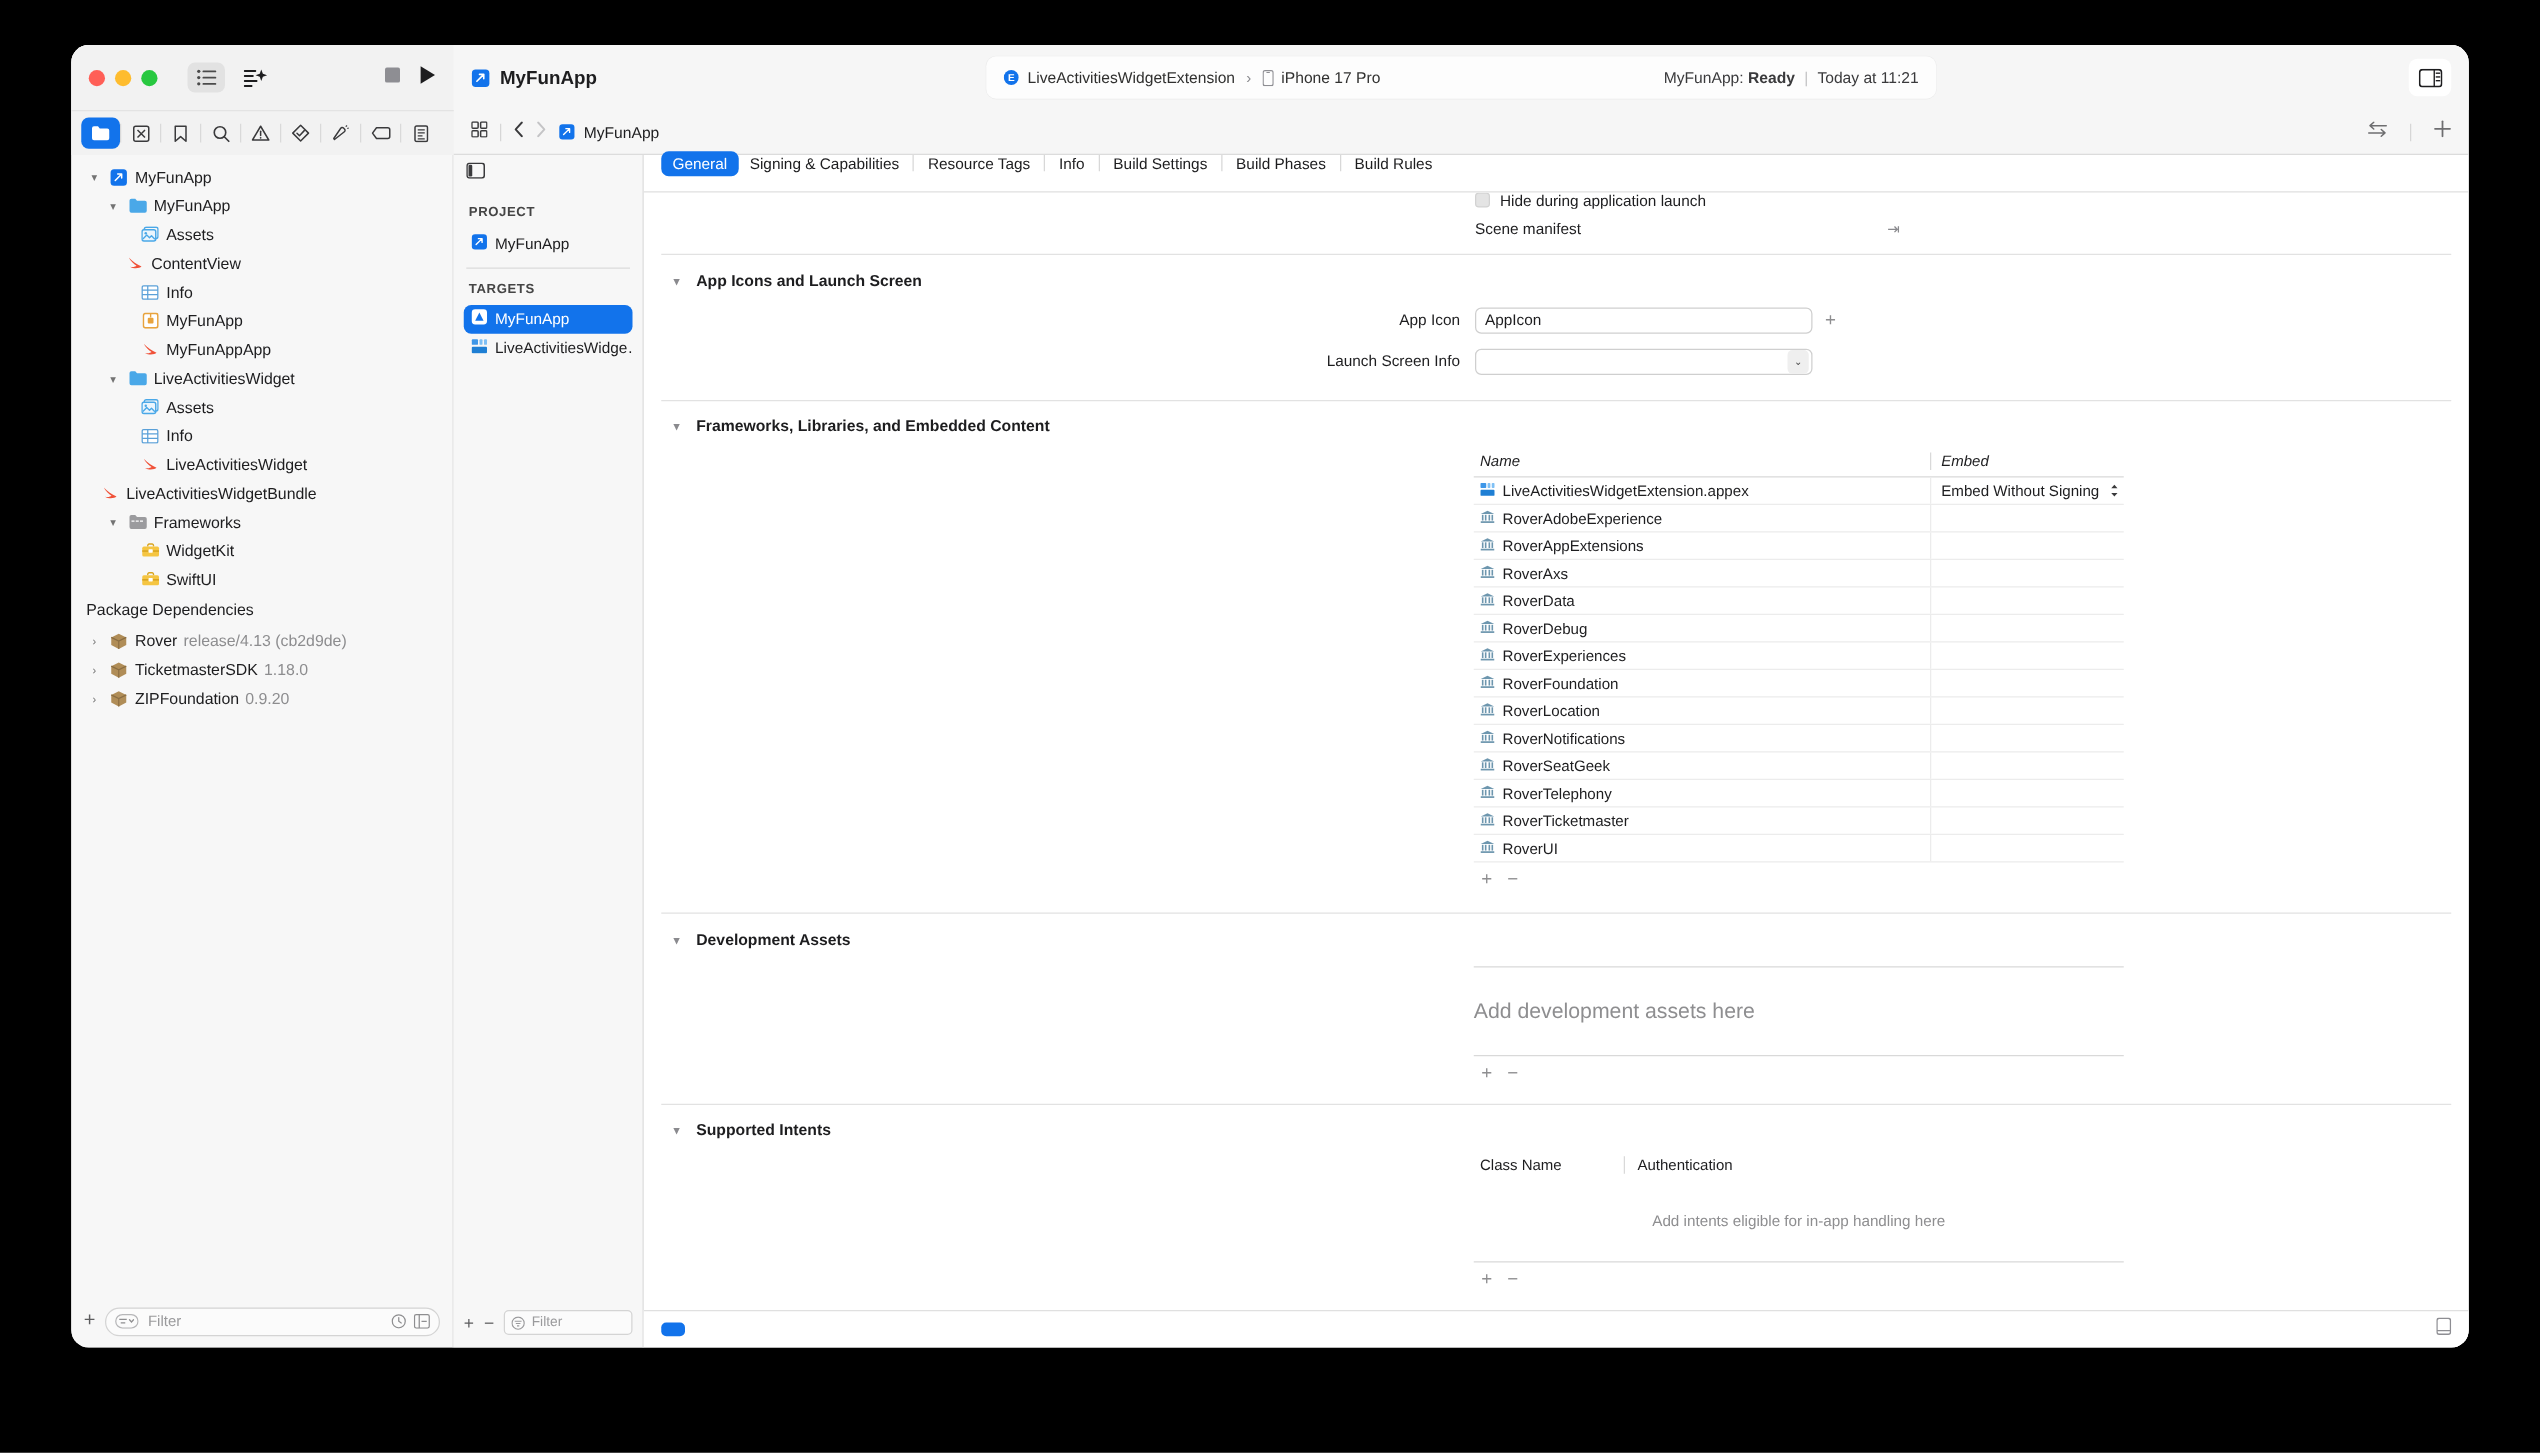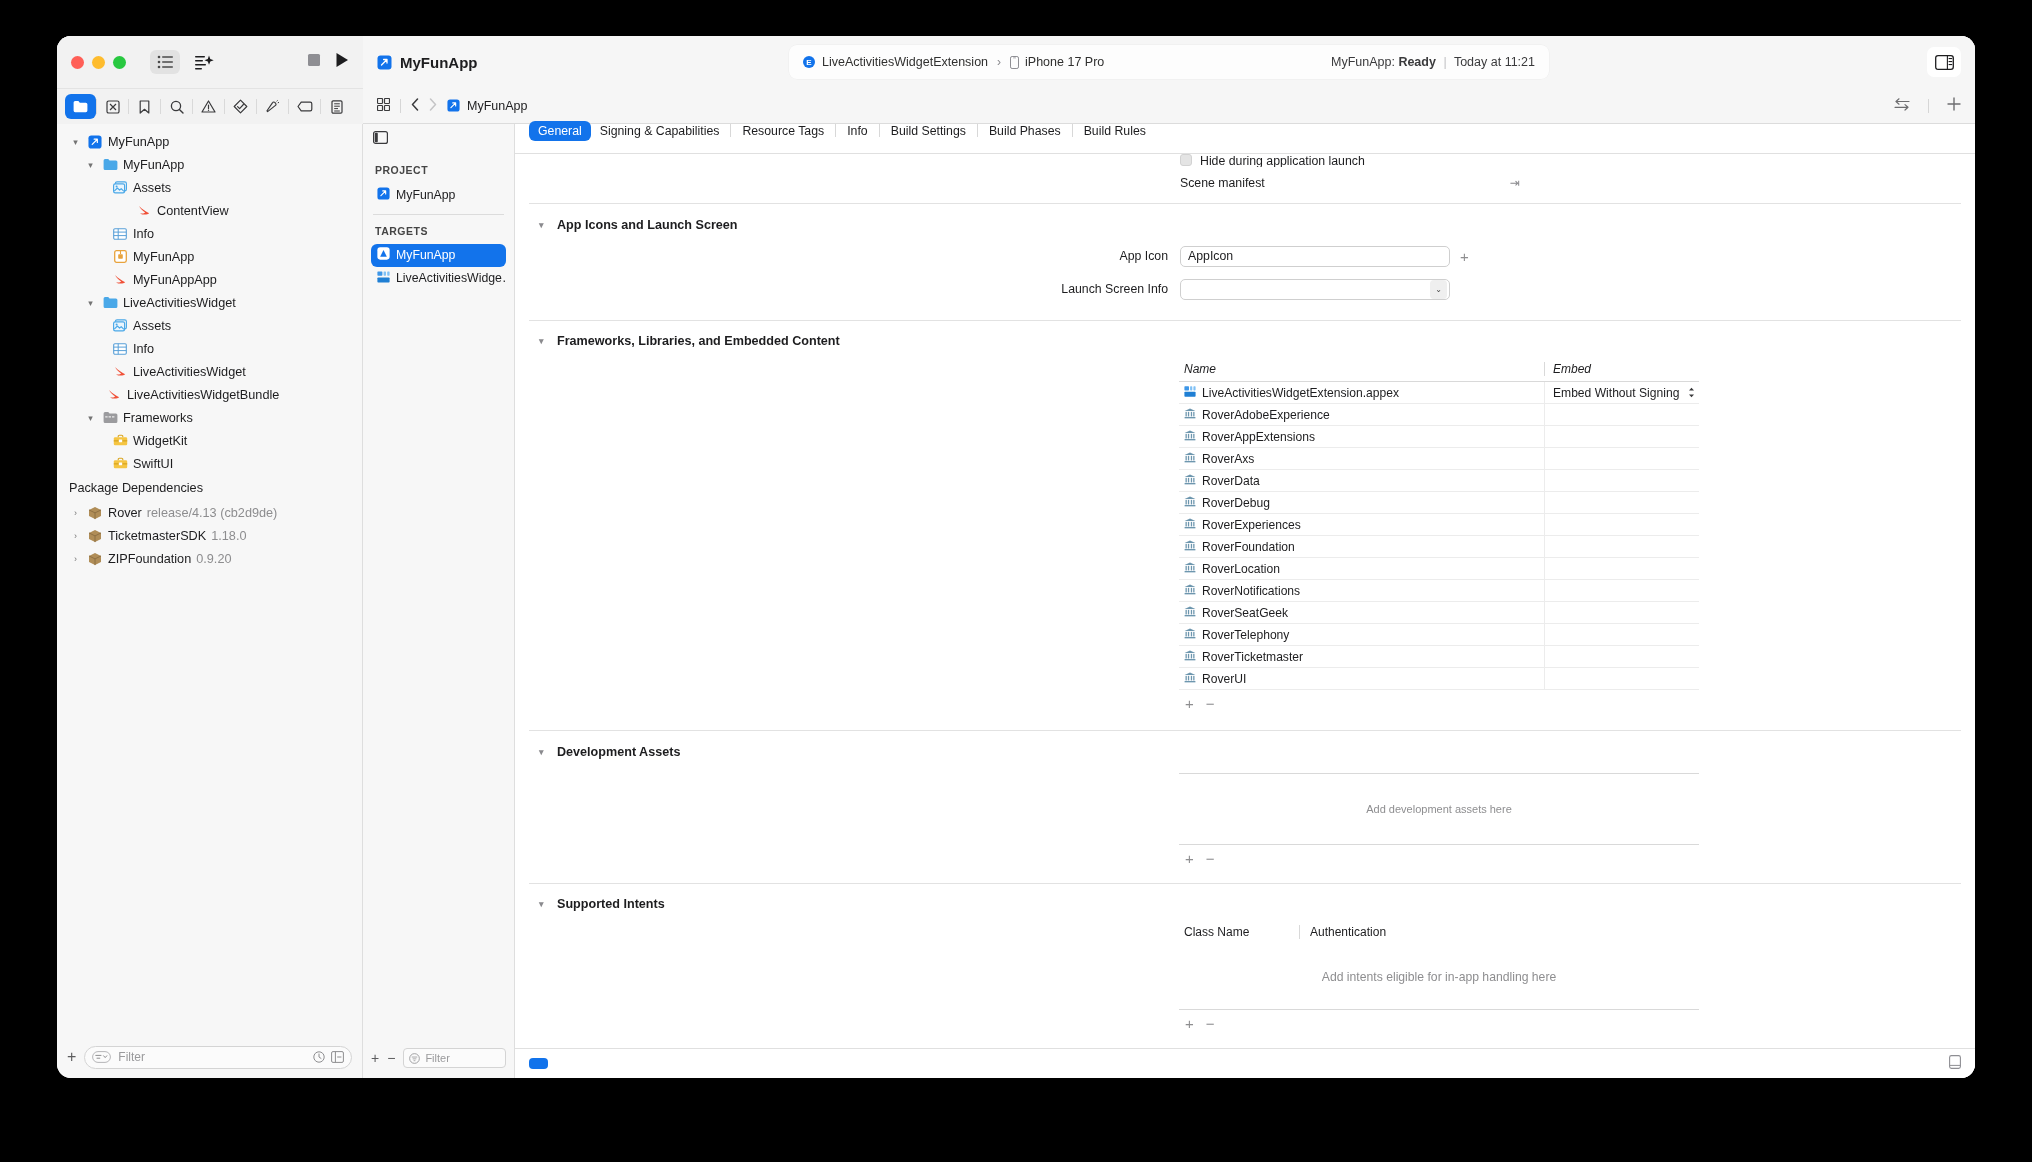--- a/index.html
+++ b/index.html
@@ -257,22 +257,22 @@
   .tbl-row .nm { flex: 1; display: flex; align-items: center; gap: 6px; padding-left: 5px; }
   .tbl-row .em {
     width: 155px; padding-left: 8px; display: flex; align-items: center; gap: 5px;
     border-left: 0.5px solid #ececec; height: 100%; font-size: 12.1px;
   }
   .tbl-foot { display: flex; align-items: center; gap: 12px; padding: 5px 0 0 6px; }
   .empty-tbl {
     margin-left: 664px; width: 520px;
     border-top: 0.5px solid #d9d9d9;
     border-bottom: 0.5px solid #d9d9d9;
-    height: 72px; display: flex; align-items: center; justify-content: center;
-    font-size: 11px; color: #8e8e90;
+    height: 72px; display: flex; align-items: center; 
+    font-size: 17px; color: #8e8e90;
   }
   .empty-tbl2 {
     margin-left: 664px; width: 520px;
     border-bottom: 0.5px solid #d9d9d9;
     height: 66px; display: flex; align-items: center; justify-content: center;
     font-size: 12.2px; color: #8e8e90;
   }
   .intent-head {
     margin-left: 664px; width: 520px;
     display: flex; font-size: 12px; color: #1d1d1f;
@@ -541,21 +541,21 @@
             <svg width="14" height="13" viewBox="0 0 14 13">
               <rect x="2.4" y="0.8" width="11" height="9" rx="1.6" fill="none" stroke="#4aa8e8" stroke-width="1.15"></rect>
               <rect x="0.6" y="2.8" width="11" height="9" rx="1.6" fill="#eaf5fd" stroke="#4aa8e8" stroke-width="1.15"></rect>
               <circle cx="3.6" cy="5.6" r="1" fill="#4aa8e8"></circle>
               <path d="M1.3 10.2 L4.4 7 L6.6 9.2 L8.2 7.6 L10.9 10.4" fill="none" stroke="#4aa8e8" stroke-width="1.1" stroke-linejoin="round"></path>
             </svg>
           </span>
           <span>Assets</span>
         </div>
 
-        <div class="nrow" style="padding-left:79px">
+        <div class="nrow" style="padding-left:43px">
           <span class="gi">
             <svg width="14" height="13" viewBox="0 0 14 13">
               <path d="M2 2 C5 5 8.5 7.6 12.2 9.2 C10.8 10.6 6.4 11.4 3 9.4 C5.8 9.9 7.4 9.3 8.2 8.6 C6 7.2 3.4 4.8 2 2 Z" fill="#f05138"></path>
             </svg>
           </span>
           <span>ContentView</span>
         </div>
 
         <div class="nrow" style="padding-left:55px">
           <span class="gi">
@@ -625,21 +625,21 @@
 
         <div class="nrow" style="padding-left:55px">
           <span class="gi">
             <svg width="14" height="13" viewBox="0 0 14 13">
                 <path d="M2 2 C5 5 8.5 7.6 12.2 9.2 C10.8 10.6 6.4 11.4 3 9.4 C5.8 9.9 7.4 9.3 8.2 8.6 C6 7.2 3.4 4.8 2 2 Z" fill="#f05138"></path>
               </svg>
           </span>
           <span>LiveActivitiesWidget</span>
         </div>
 
-        <div class="nrow" style="padding-left:49px">
+        <div class="nrow" style="padding-left:23px">
           <span class="gi">
             <svg width="14" height="13" viewBox="0 0 14 13">
                 <path d="M2 2 C5 5 8.5 7.6 12.2 9.2 C10.8 10.6 6.4 11.4 3 9.4 C5.8 9.9 7.4 9.3 8.2 8.6 C6 7.2 3.4 4.8 2 2 Z" fill="#f05138"></path>
               </svg>
           </span>
           <span>LiveActivitiesWidgetBundle</span>
         </div>
 
         <div class="nrow" style="padding-left:27px">
           <span class="tw">▾</span>

